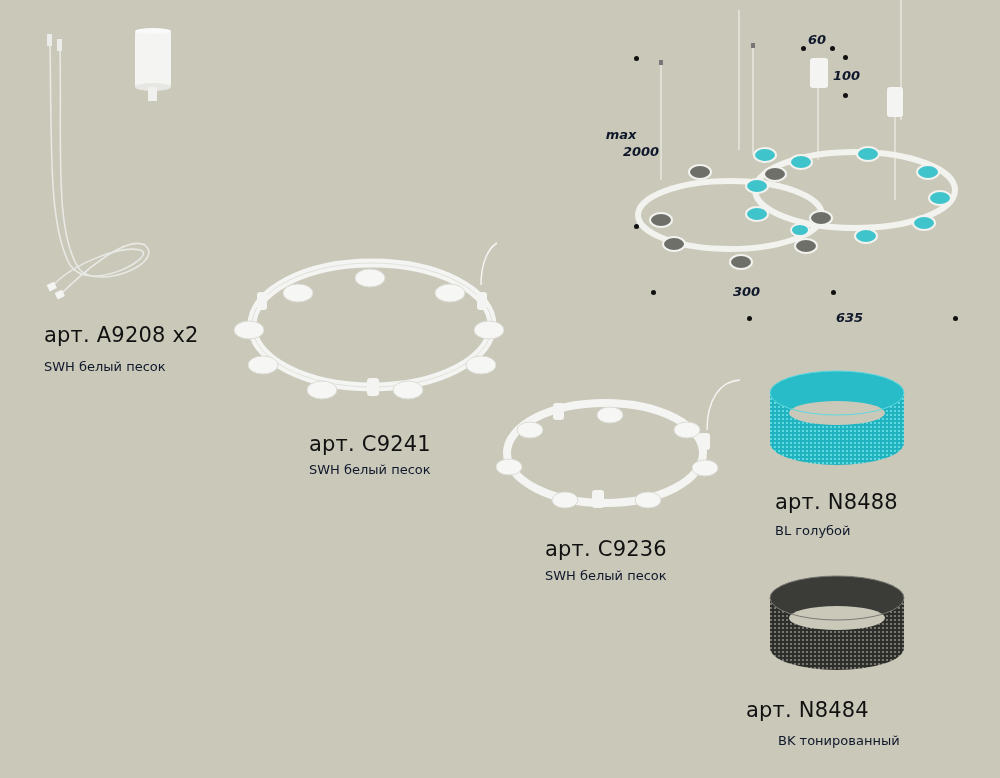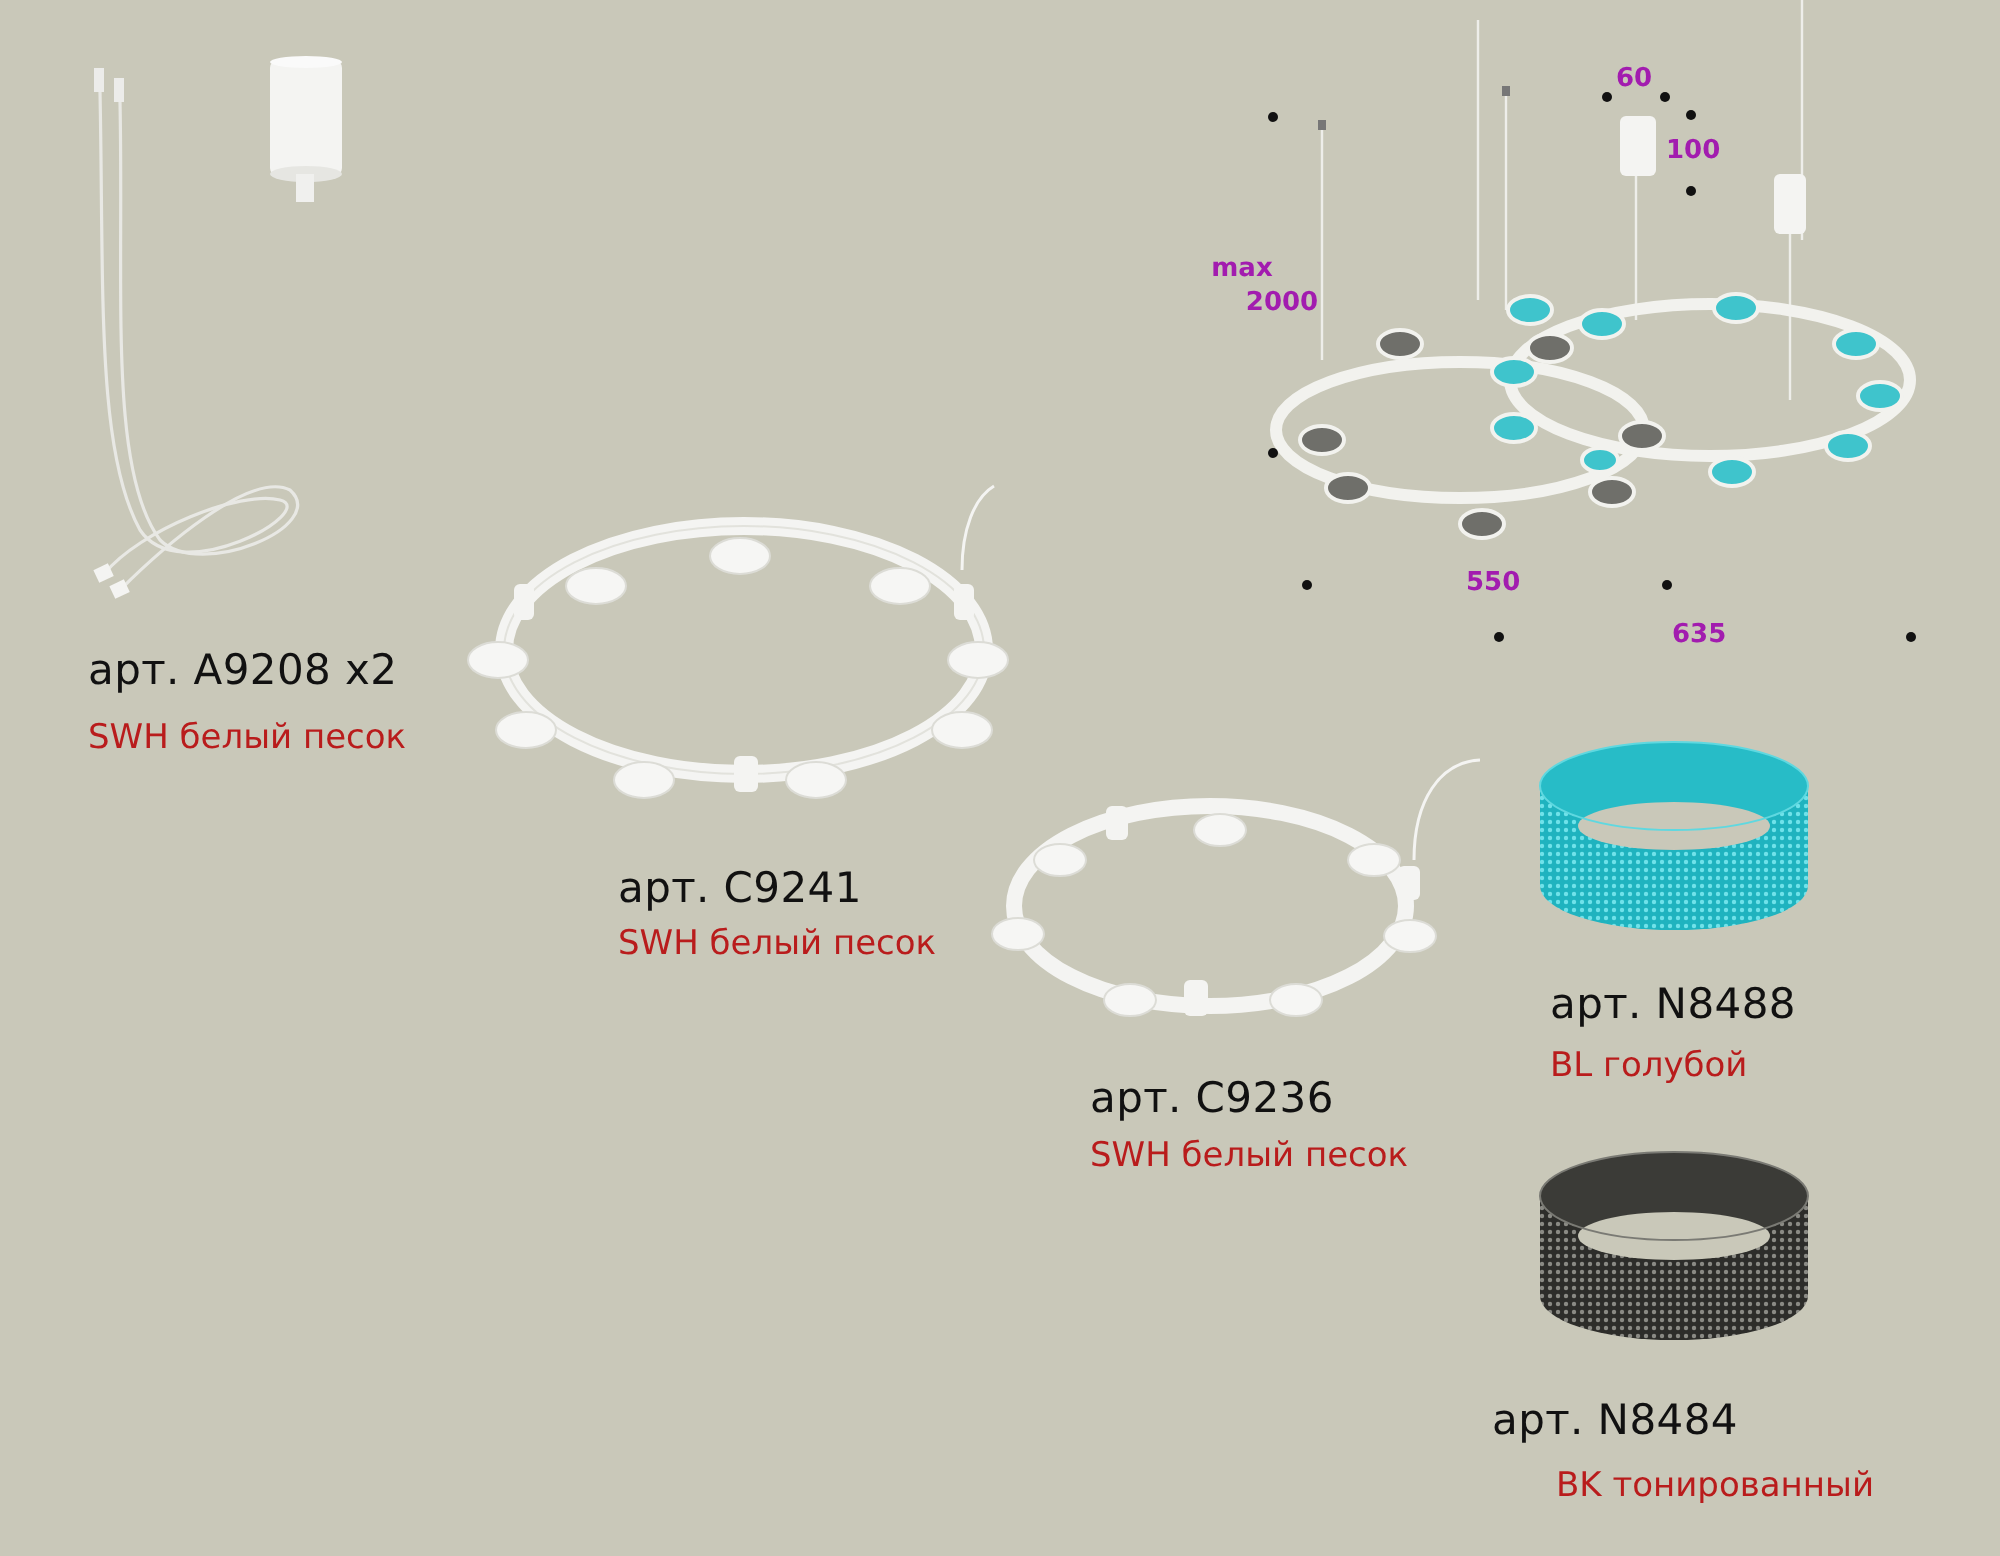--- a/index.html
+++ b/index.html
@@ -4,22 +4,22 @@
 <style>
   html, body { margin:0; padding:0; }
   body {
     width:1000px; height:778px; position:relative; overflow:hidden;
     background:#c9c8b9;
     font-family:"DejaVu Sans","Liberation Sans",sans-serif;
     color:#111;
   }
   .abs { position:absolute; }
   .art-title { font-weight:normal; font-size:21px; letter-spacing:0.2px; white-space:nowrap; }
-  .art-sub { font-size:17px; color:#b91c1c; white-space:nowrap; }
-  .dim { font-weight:bold; font-size:13px; color:#a21caf; line-height:18px; text-align:center; }
+  .art-sub { font-size:13px; color:#0f172a; white-space:nowrap; }
+  .dim { font-weight:bold; font-size:13px; color:#0f172a; line-height:18px; text-align:center;font-style:italic; }
   .dot { width:5px; height:5px; border-radius:50%; background:#111; }
   svg { position:absolute; overflow:visible; }
 </style>
 </head>
 <body>
 
 <svg style="left:40px;top:25px;" width="150" height="280" viewBox="0 0 150 280">
 
   <rect x="95" y="5" width="36" height="58" rx="4" fill="#f4f4f2"></rect>
   <ellipse cx="113" cy="6" rx="18" ry="3" fill="#fafafa"></ellipse>
@@ -154,14 +154,14 @@
 <div class="abs dot" style="left:634px;top:224px;"></div>
 <div class="abs dot" style="left:651px;top:290px;"></div>
 <div class="abs dot" style="left:831px;top:290px;"></div>
 <div class="abs dot" style="left:747px;top:316px;"></div>
 <div class="abs dot" style="left:953px;top:316px;"></div>
 
 <div class="abs dim" style="left:808px;top:31px;">60</div>
 <div class="abs dim" style="left:833px;top:67px;">100</div>
 <div class="abs dim" style="left:596px;top:126px;width:50px;">max</div>
 <div class="abs dim" style="left:616px;top:143px;width:50px;">2000</div>
-<div class="abs dim" style="left:733px;top:283px;">550</div>
+<div class="abs dim" style="left:733px;top:283px;">300</div>
 <div class="abs dim" style="left:836px;top:309px;">635</div>
 
 </body></html>

